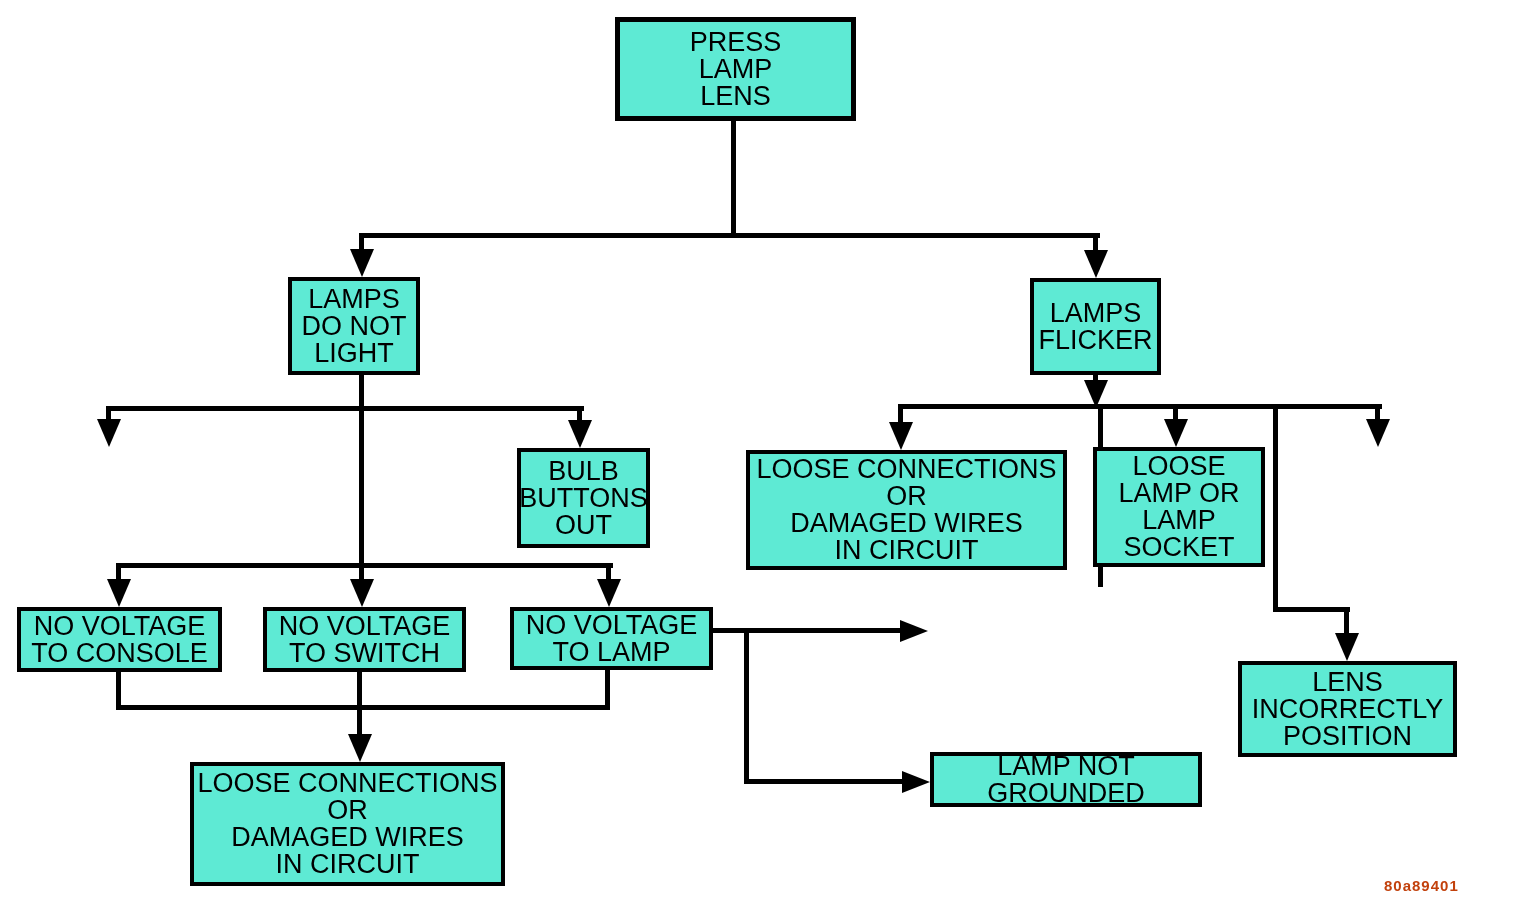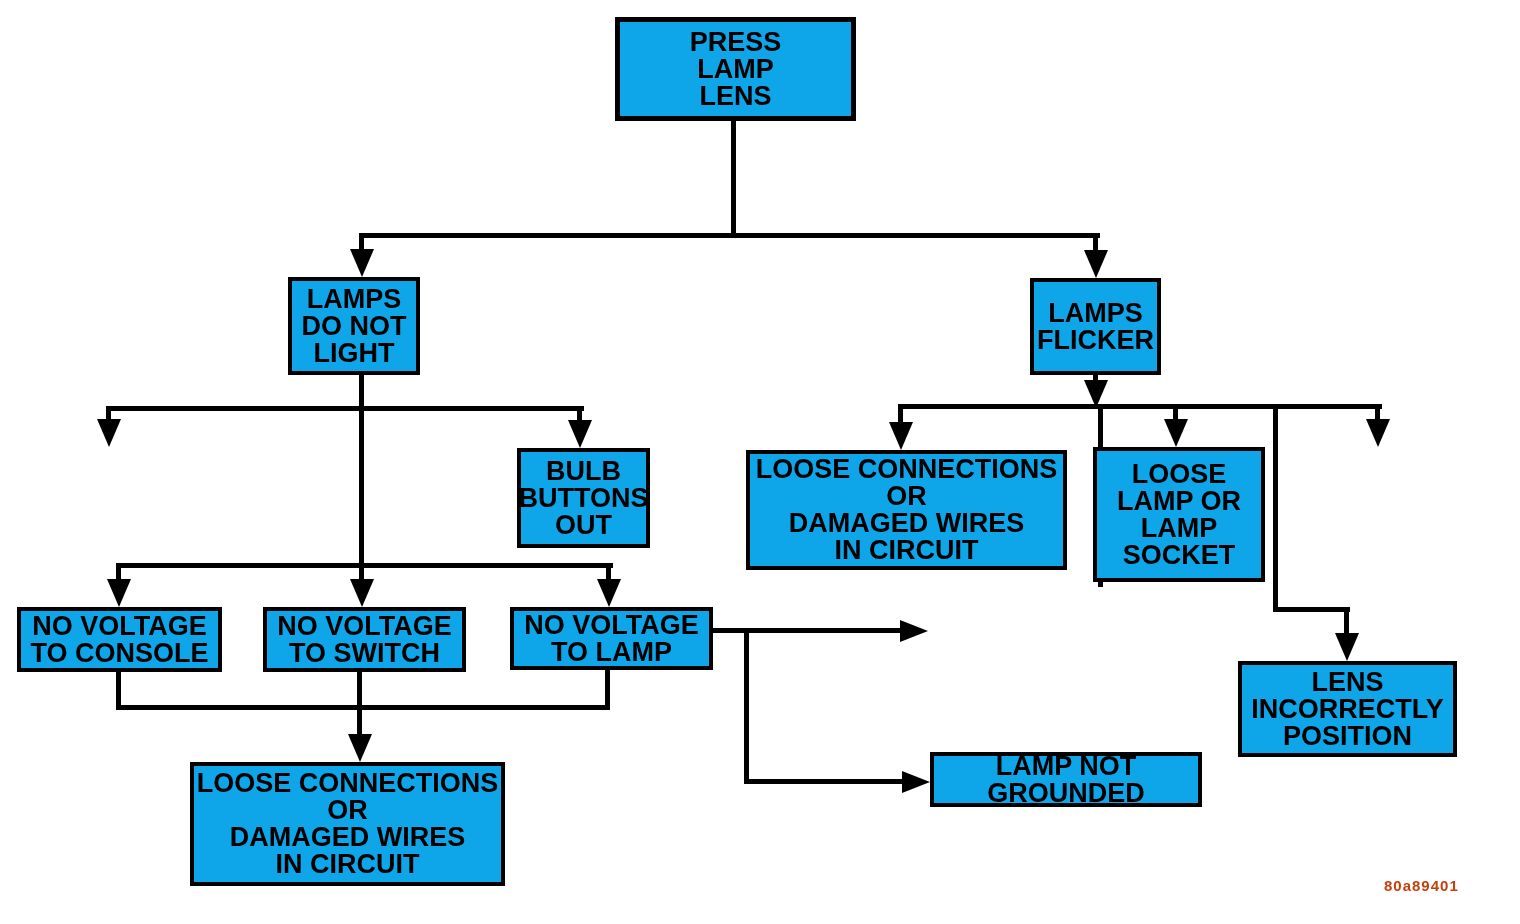--- a/index.html
+++ b/index.html
@@ -1,20 +1,20 @@
 <!DOCTYPE html>
 <html><head>
 <meta charset="utf-8">
 <style>
   html,body{margin:0;padding:0;background:#fff;}
   .canvas{position:relative;width:1520px;height:924px;background:#ffffff;overflow:hidden;
           font-family:"Liberation Sans",sans-serif;}
-  .node{position:absolute;box-sizing:border-box;border:4px solid #000;background:#0ea5e9;
+  .node{position:absolute;box-sizing:border-box;border:4px solid #000;background:#5eead4;
         display:flex;align-items:center;justify-content:center;text-align:center;
-        font-weight:bold;color:#000;font-size:27px;line-height:27px;white-space:pre-line;}
+        font-weight:normal;color:#000;font-size:27px;line-height:27px;white-space:pre-line;}
   .node-lg{border-width:5px;}
   .h,.v{position:absolute;background:#000;}
   .ah-down{position:absolute;width:0;height:0;
            border-left:12px solid transparent;border-right:12px solid transparent;
            border-top:28px solid #000;}
   .ah-right{position:absolute;width:0;height:0;
             border-top:11px solid transparent;border-bottom:11px solid transparent;
             border-left:28px solid #000;}
   .code{position:absolute;font-weight:bold;font-size:15px;color:#c2410c;letter-spacing:1px;}
 </style>
@@ -101,21 +101,21 @@
   <div class="node" style="left:190px;top:762px;width:315px;height:124px;">LOOSE CONNECTIONS
 OR
 DAMAGED WIRES
 IN CIRCUIT</div>
 
   <div class="node" style="left:746px;top:450px;width:321px;height:120px;">LOOSE CONNECTIONS
 OR
 DAMAGED WIRES
 IN CIRCUIT</div>
 
-  <div class="node" style="left:1093px;top:447px;width:172px;height:135px;">LOOSE
+  <div class="node" style="left:1093px;top:447px;width:172px;height:120px;">LOOSE
 LAMP OR
 LAMP
 SOCKET</div>
 
 
 
   <div class="node" style="left:930px;top:752px;width:272px;height:55px;">LAMP NOT
 GROUNDED</div>
 
   <div class="node" style="left:1238px;top:661px;width:219px;height:96px;">LENS

